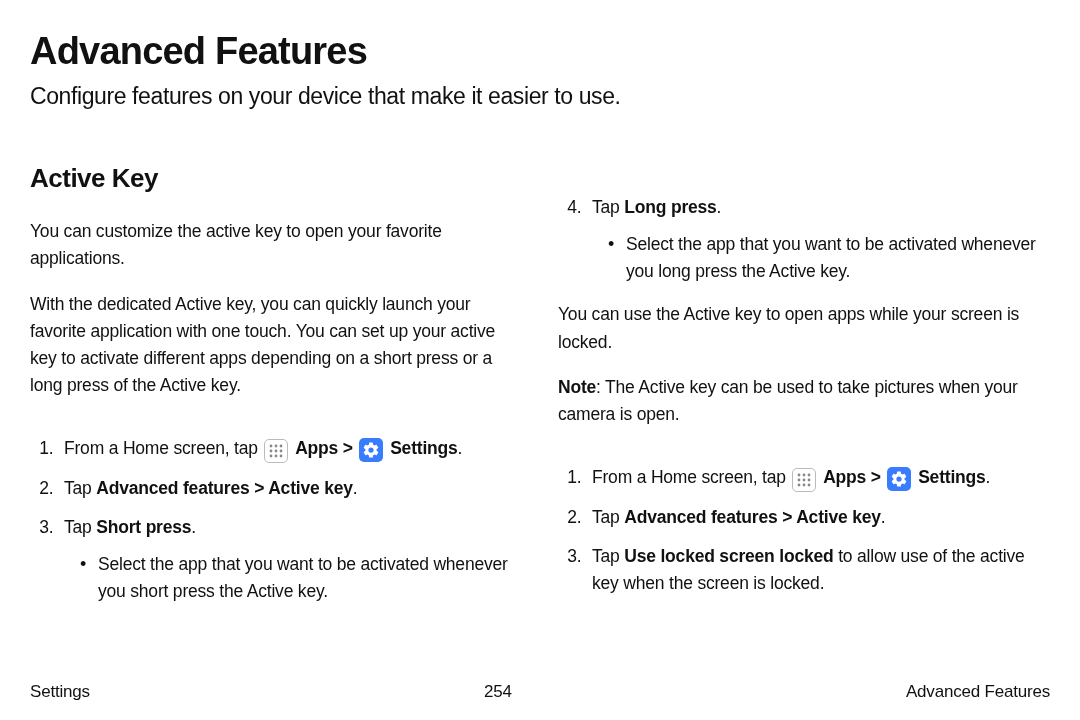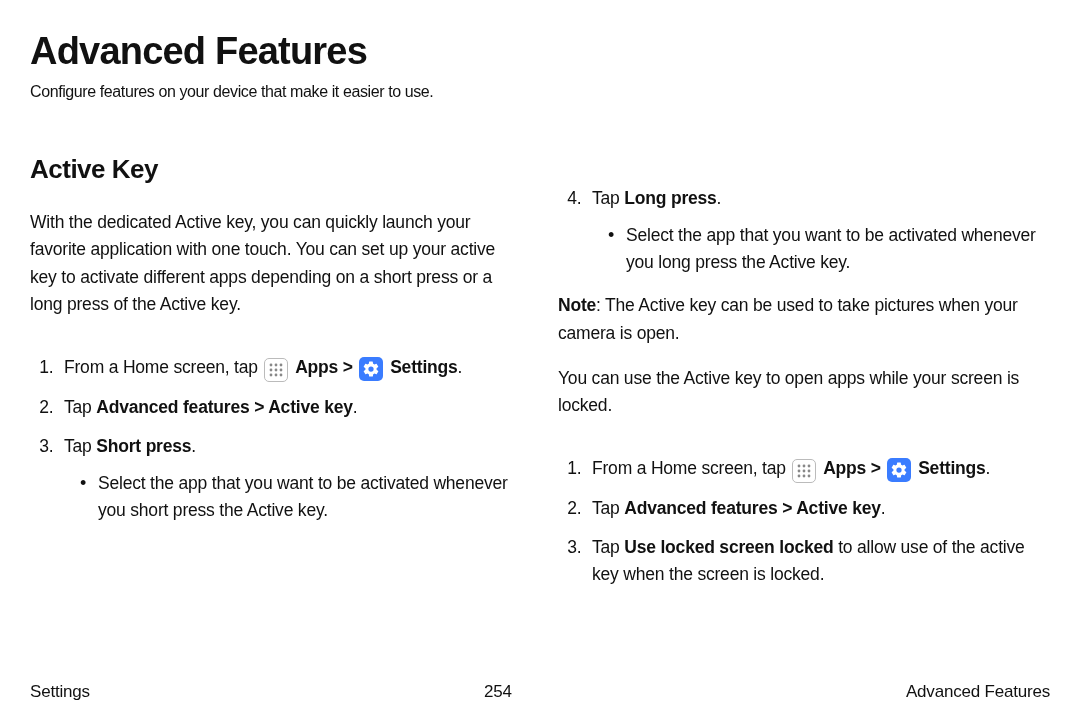--- a/index.html
+++ b/index.html
@@ -11,21 +11,21 @@
     position: relative;
     letter-spacing: -0.2px;
   }
   .page-title {
     font-size: 38px;
     font-weight: 800;
     margin-bottom: 10px;
     letter-spacing: -0.8px;
   }
   .page-subtitle {
-    font-size: 16px;
+    font-size: 23px;
     font-weight: 400;
     margin-bottom: 48px;
     letter-spacing: -0.4px;
   }
   .columns {
     display: flex;
     gap: 36px;
   }
   .col {
     flex: 1 1 0;
@@ -97,20 +97,21 @@
 </head>
 <body>
 
 <h1 class="page-title">Advanced Features</h1>
 <p class="page-subtitle">Configure features on your device that make it easier to use.</p>
 
 <div class="columns">
 
   <div class="col">
     <h2 class="section-title">Active Key</h2>
+    <p class="para">You can customize the active key to open your favorite applications.</p>
     <p class="para">With the dedicated Active key, you can quickly launch your favorite application with one touch. You can set up your active key to activate different apps depending on a short press or a long press of the Active key.</p>
 
     <ol class="steps">
       <li>
         <span>From a Home screen, tap </span><span class="icon icon-apps">
             <svg width="16" height="16" viewBox="0 0 16 16">
               <circle cx="3" cy="3" r="1.4"></circle>
               <circle cx="8" cy="3" r="1.4"></circle>
               <circle cx="13" cy="3" r="1.4"></circle>
               <circle cx="3" cy="8" r="1.4"></circle>
@@ -141,23 +142,23 @@
   <div class="col">
     <ol class="steps" start="4">
       <li>
         <span>Tap </span><span class="b">Long press</span><span>.</span>
         <ul class="bullets">
           <li>Select the app that you want to be activated whenever you long press the Active key.</li>
         </ul>
       </li>
     </ol>
 
+    <p class="para">You can use the Active key to open apps while your screen is locked.</p>
+
     <p class="para"><span class="b">Note</span><span>: The Active key can be used to take pictures when your camera is open.</span></p>
-
-    <p class="para">You can use the Active key to open apps while your screen is locked.</p>
 
     <ol class="steps">
       <li>
         <span>From a Home screen, tap </span><span class="icon icon-apps">
             <svg width="16" height="16" viewBox="0 0 16 16">
               <circle cx="3" cy="3" r="1.4"></circle>
               <circle cx="8" cy="3" r="1.4"></circle>
               <circle cx="13" cy="3" r="1.4"></circle>
               <circle cx="3" cy="8" r="1.4"></circle>
               <circle cx="8" cy="8" r="1.4"></circle>

